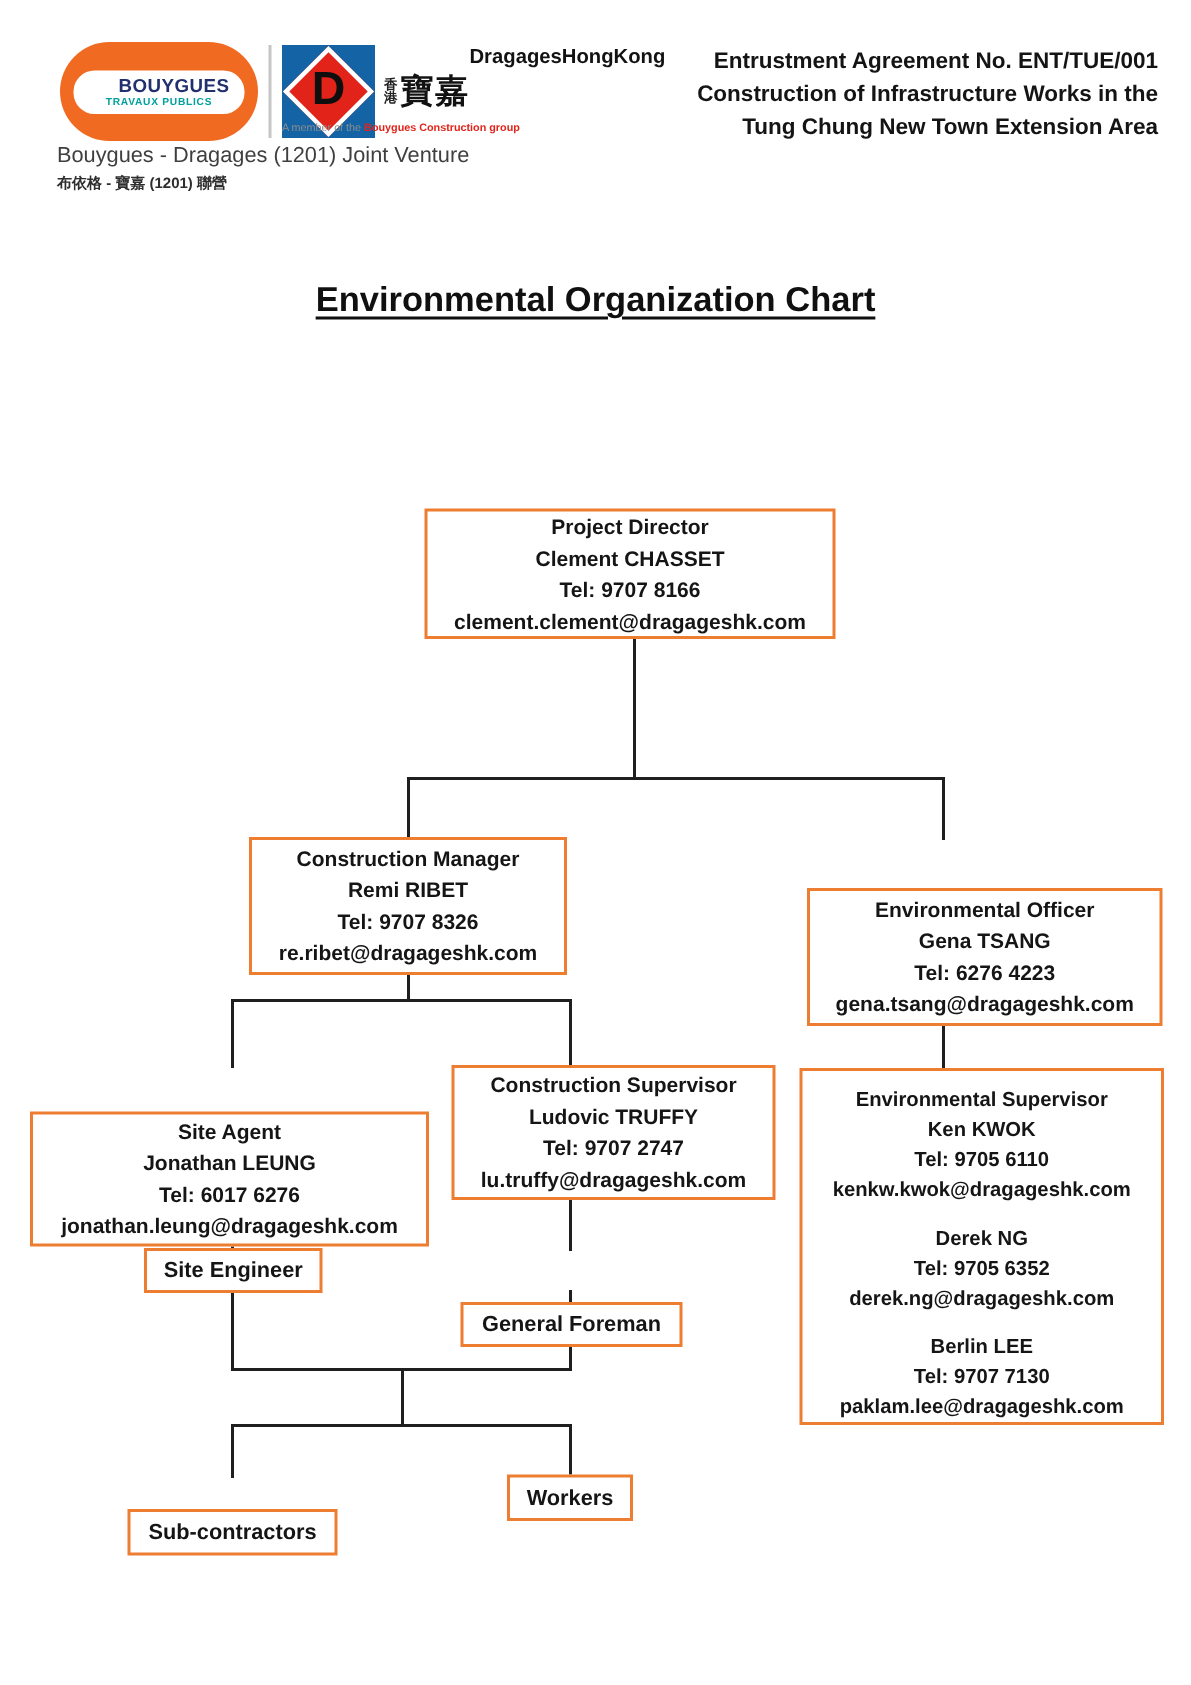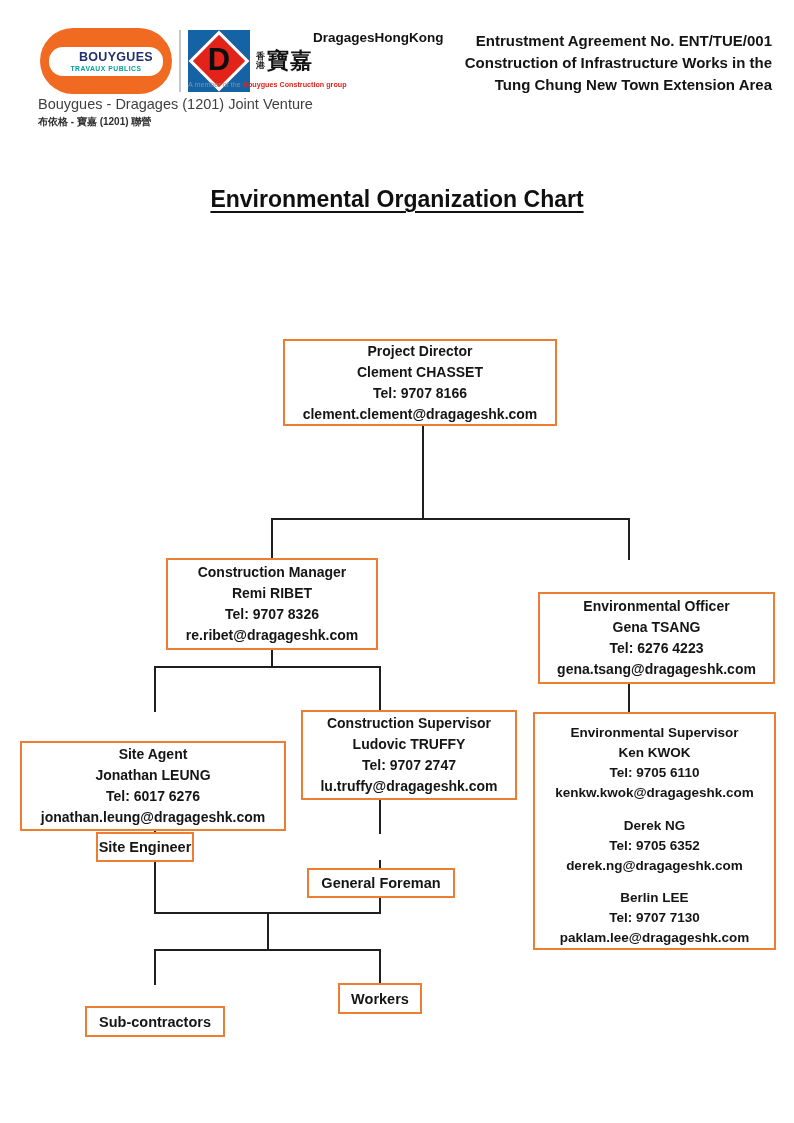--- a/index.html
+++ b/index.html
@@ -176,21 +176,21 @@
     <div class="gap"></div>
     <div>Derek NG</div>
     <div>Tel: 9705 6352</div>
     <div>derek.ng@dragageshk.com</div>
     <div class="gap"></div>
     <div>Berlin LEE</div>
     <div>Tel: 9707 7130</div>
     <div>paklam.lee@dragageshk.com</div>
   </div>
 
-  <div class="node small" style="left:96px; top:832px; width:98px; height:30px;">
+  <div class="node small" style="left:96px; top:832px; width:119px; height:30px;">
     <div>Site Engineer</div>
   </div>
 
   <div class="node small" style="left:307px; top:832px; width:148px; height:30px;margin-top:36px;">
     <div>General Foreman</div>
   </div>
 
   <div class="node small" style="left:85px; top:1006px; width:140px; height:31px;">
     <div>Sub-contractors</div>
   </div>

